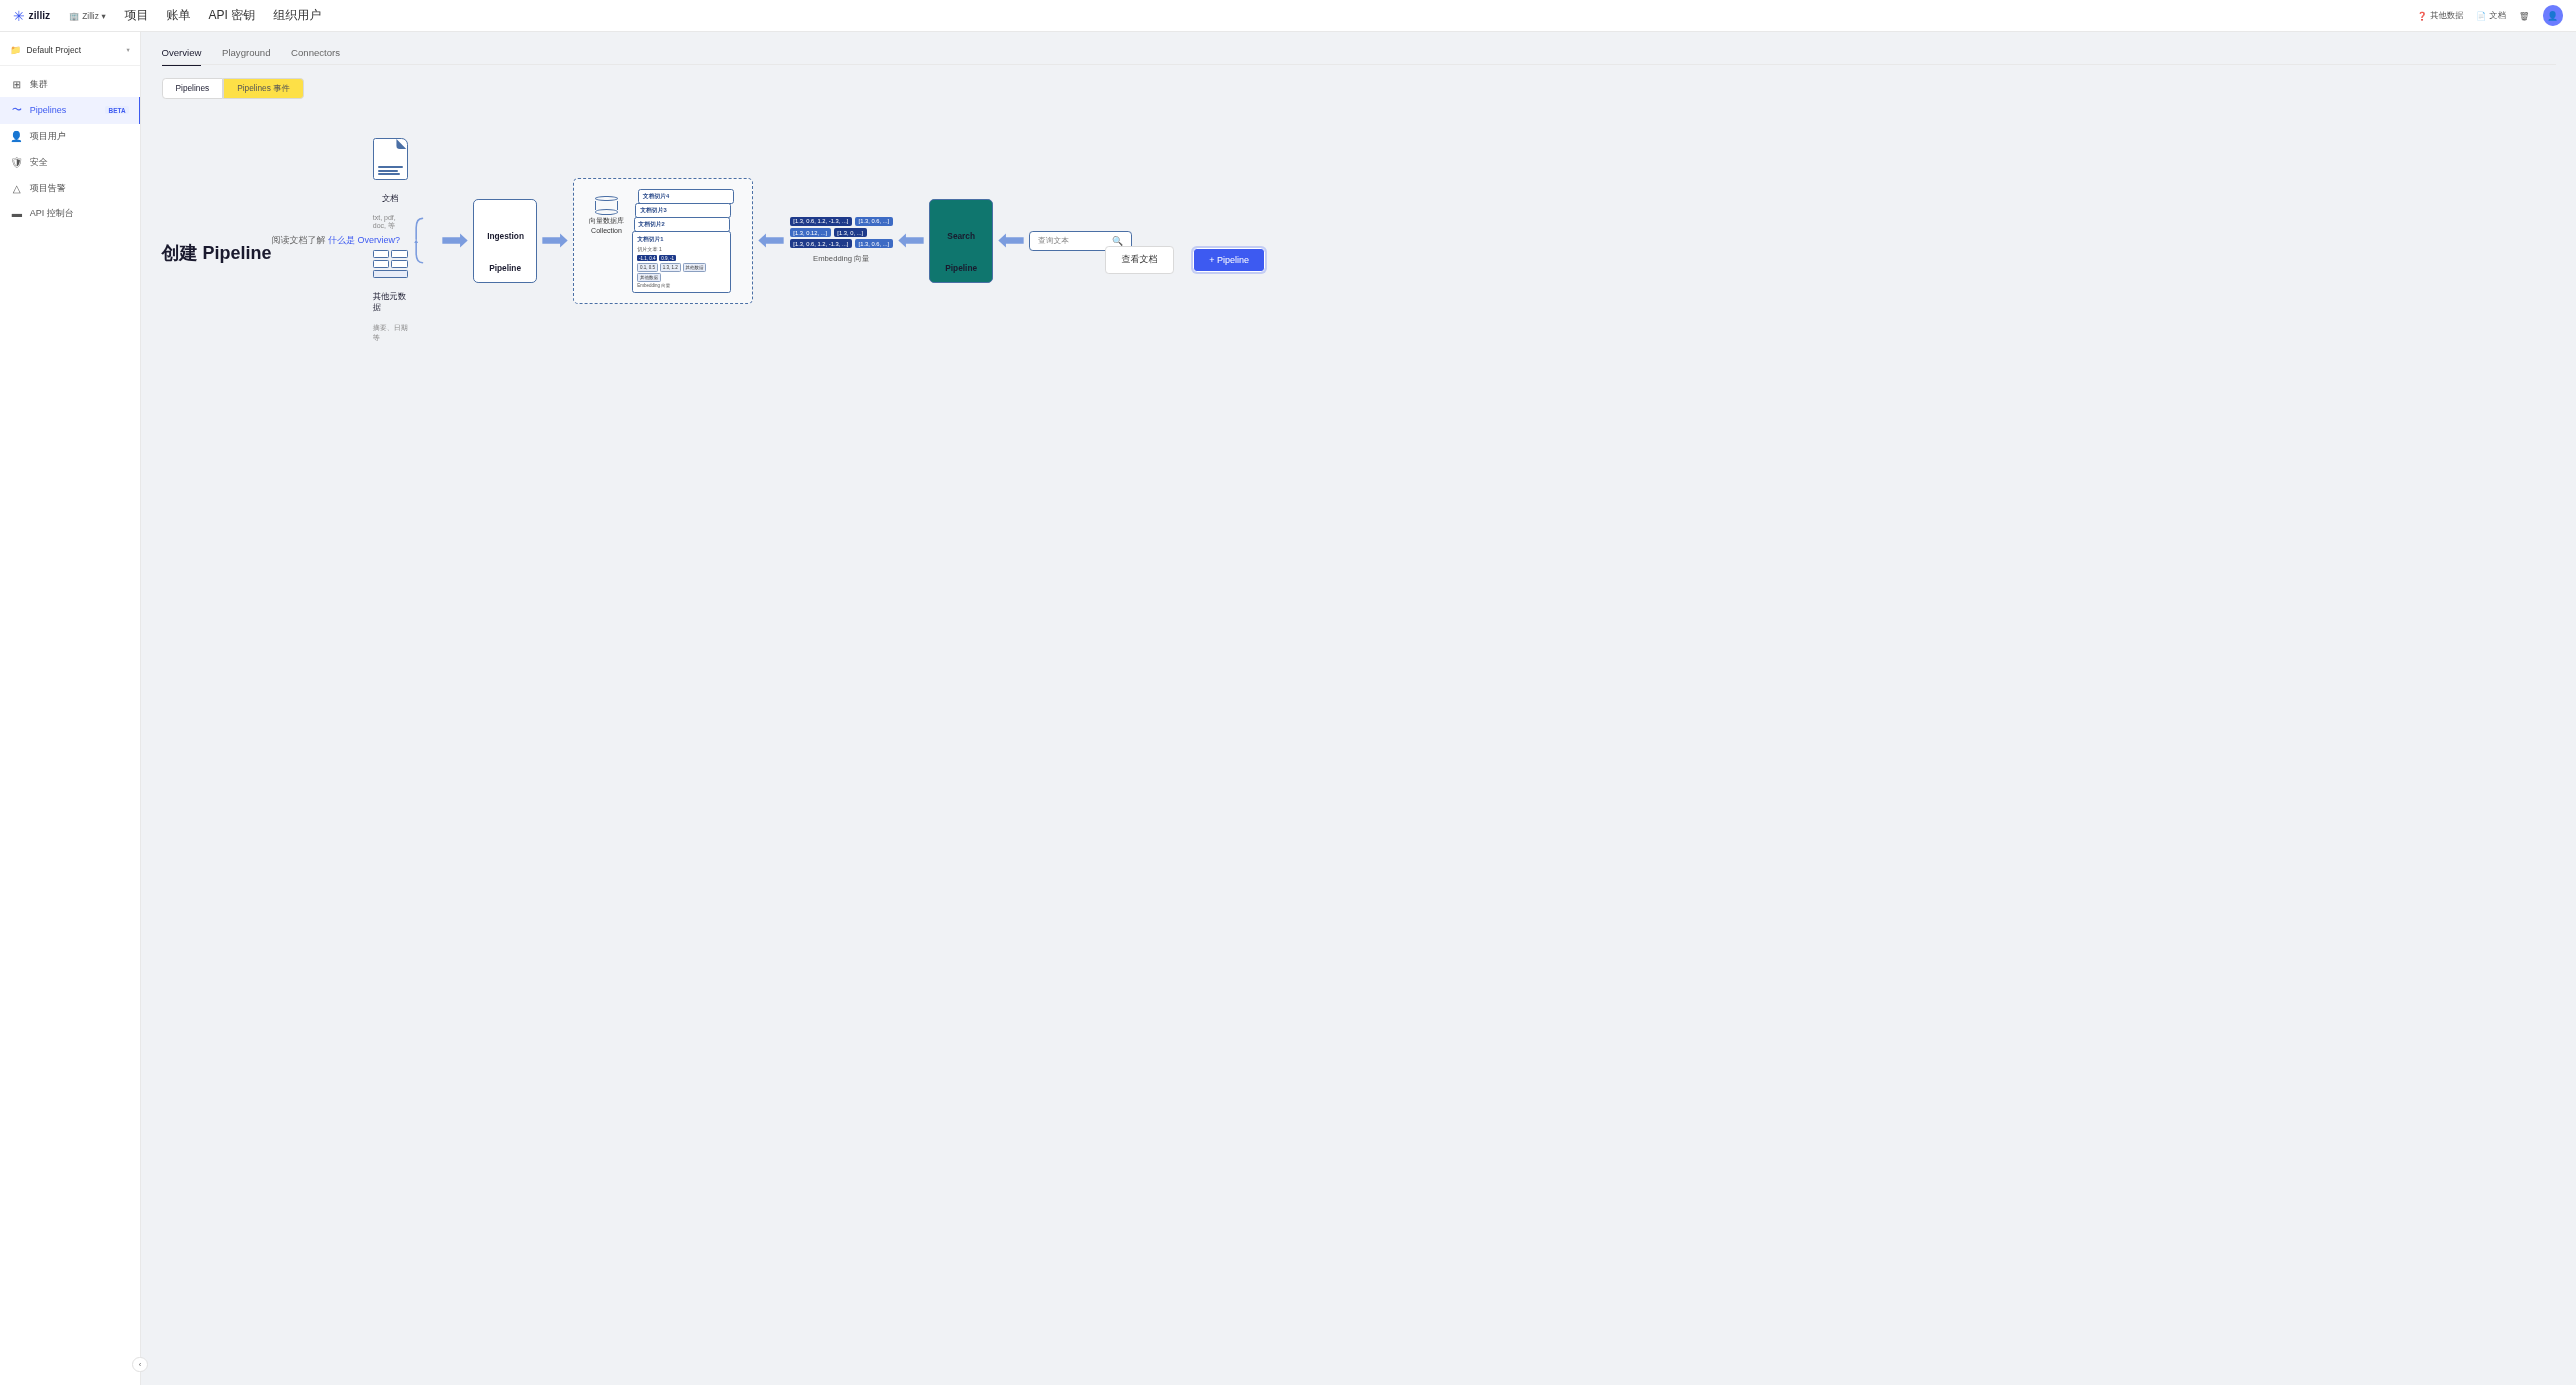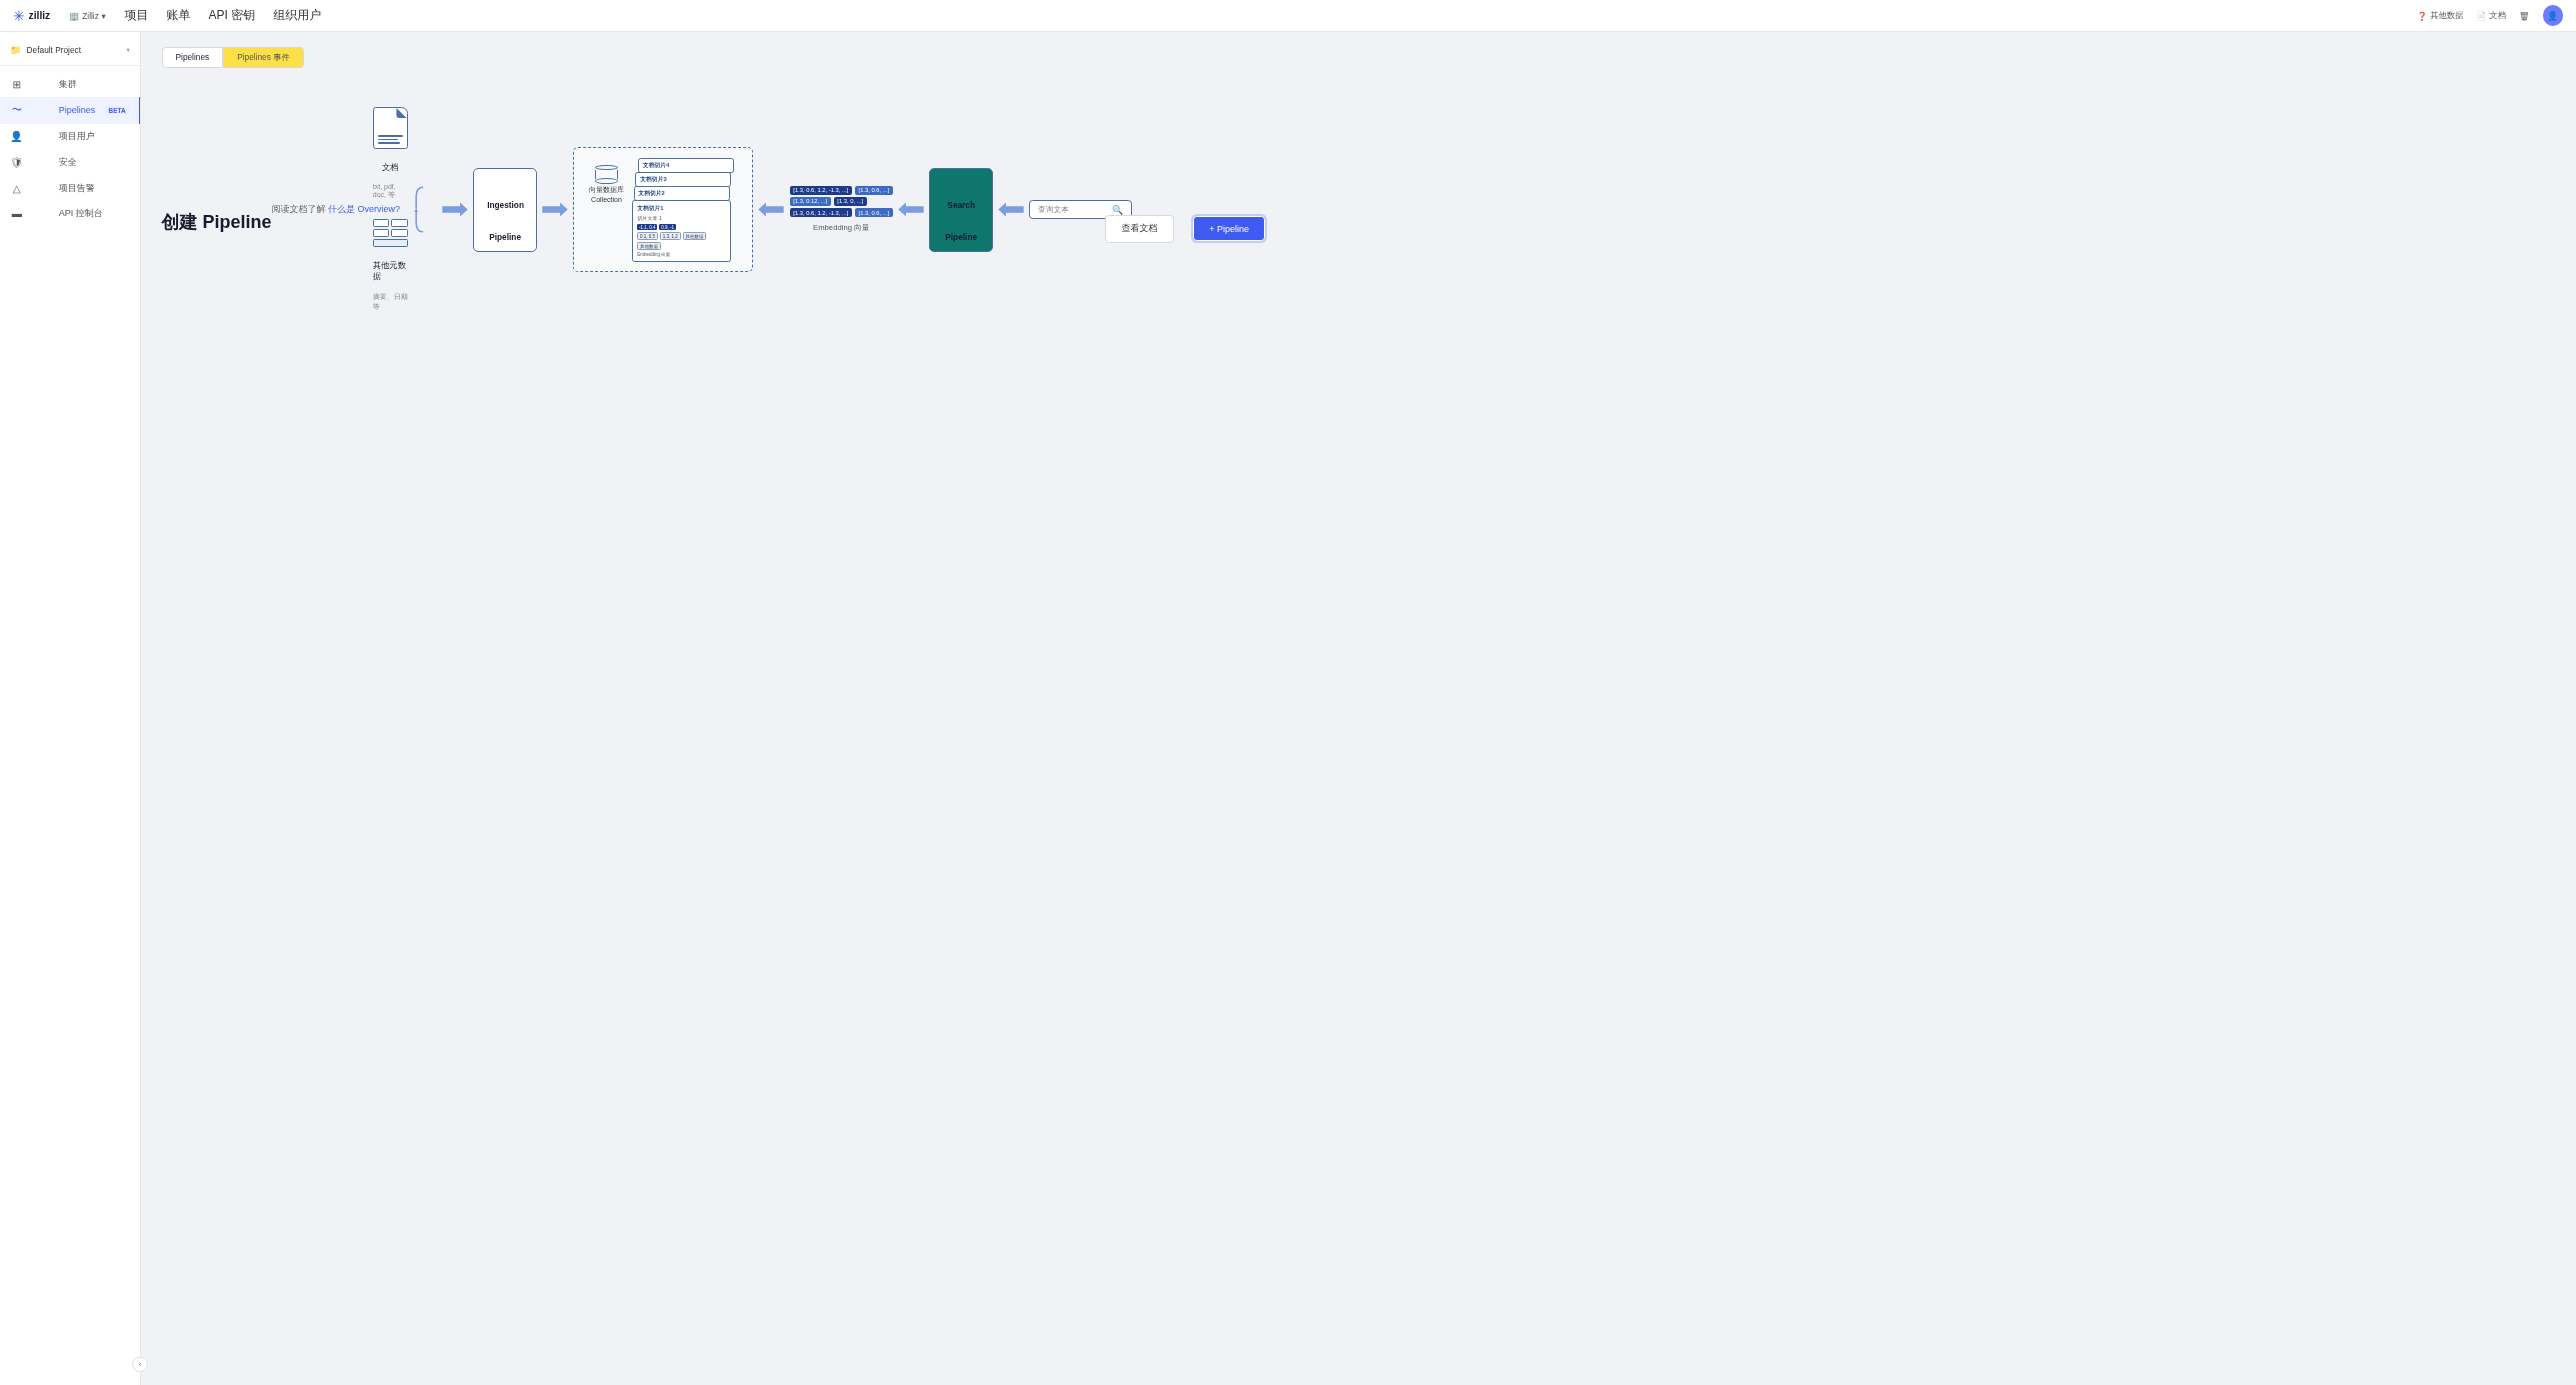--- a/index.html
+++ b/index.html
@@ -37,21 +37,21 @@
     .sidebar-project-icon { color: #555; font-size: 9px; }
     .sidebar-project-name { font-size: 8.3px; font-weight: 500; color: #333; }
     .sidebar-project-arrow { margin-left: auto; color: #999; font-size: 6.4px; }
     .sidebar-item {
       display: flex; align-items: center; gap: 6.4px; padding: 6.4px 10.3px;
       cursor: pointer; color: #555; font-size: 9px; border-radius: 0;
       transition: background 0.2s;
     }
     .sidebar-item.active { background: #eff2ff; color: #3d5af1; border-right: 1.9px solid #3d5af1; }
     .sidebar-item-icon { font-size: 10.3px; width: 13px; text-align: center; }
-    .sidebar-item-label { flex: 1; margin-left: 29px; }
+    .sidebar-item-label { flex: 1; }
     .sidebar-badge {
       font-size: 6.4px; background: #e8edff; color: #3d5af1;
       padding: 0.6px 3.2px; border-radius: 1.9px; font-weight: 600;
     }
     .sidebar-collapse {
       position: absolute; bottom: 13px; right: -7.7px;
       width: 15.4px; height: 15.4px; background: #fff; border: 0.6px solid #e0e0e0;
       border-radius: 50%; display: flex; align-items: center; justify-content: center;
       cursor: pointer; color: #666; font-size: 7.7px;
     }
@@ -262,20 +262,25 @@
     <div class="sidebar-item">
       <span class="sidebar-item-icon">▬</span>
       <span class="sidebar-item-label">API 控制台</span>
     </div>
 
     <div class="sidebar-collapse">‹</div>
   </aside>
 
   <main class="main">
 
+    <div class="page-tabs">
+      <div class="page-tab active">Overview</div>
+      <div class="page-tab">Playground</div>
+      <div class="page-tab">Connectors</div>
+    </div>
 
     <div class="sub-tabs">
       <div class="sub-tab active">Pipelines</div>
       <div class="sub-tab">Pipelines 事件</div>
     </div>
 
     <div class="center-content">
       <h1 class="page-title">创建 Pipeline</h1>
       <p class="page-subtitle">
         <span>阅读文档了解</span>

